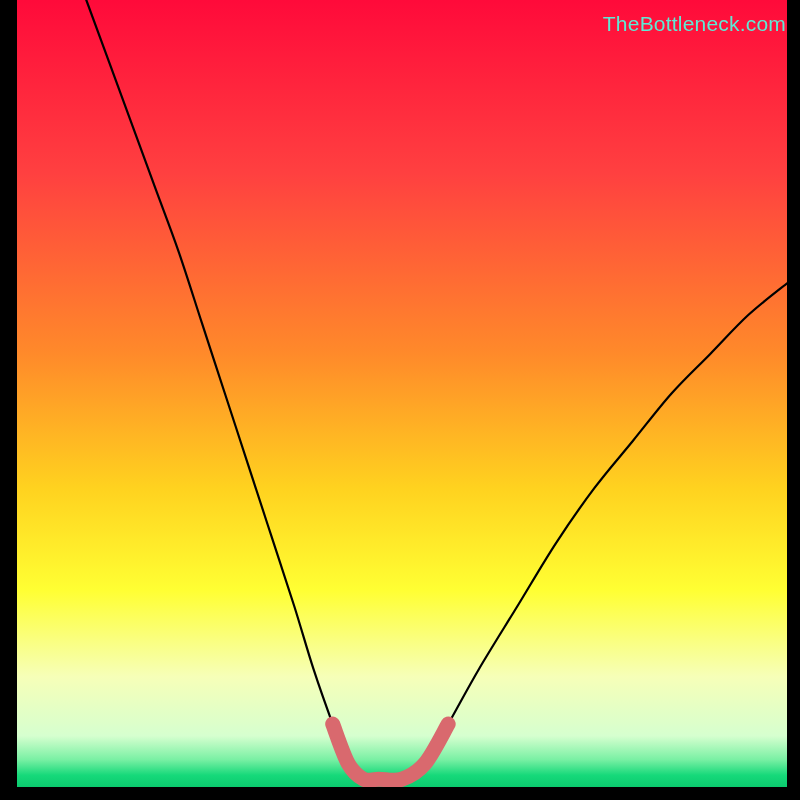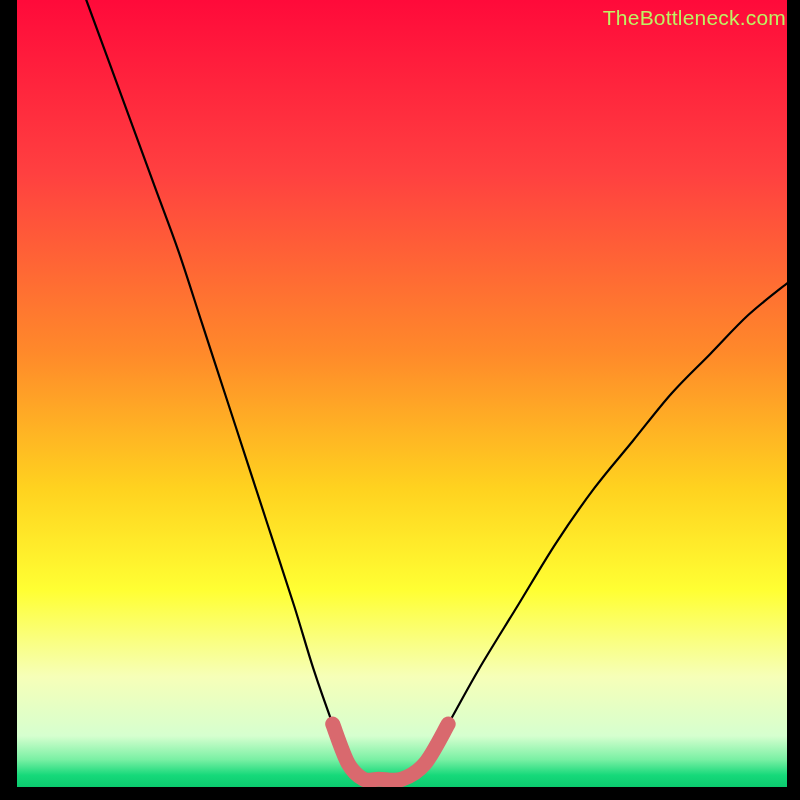--- a/index.html
+++ b/index.html
@@ -22,23 +22,23 @@
   .plot {
     position: absolute;
     left: 0;
     top: 0;
     width: 770px;
     height: 787px;
     display: block;
   }
   .watermark {
     position: absolute;
-    top: 6px;
+    top: 12px;
     right: 14px;
-    color: #bef264;
+    color: #5eead4;
     font-size: 21px;
     font-weight: 500;
     letter-spacing: 0.2px;
   }
 </style>
 </head>
 <body>
 
 <div class="frame">
   <svg class="plot" viewBox="0 0 770 787" preserveAspectRatio="none">

